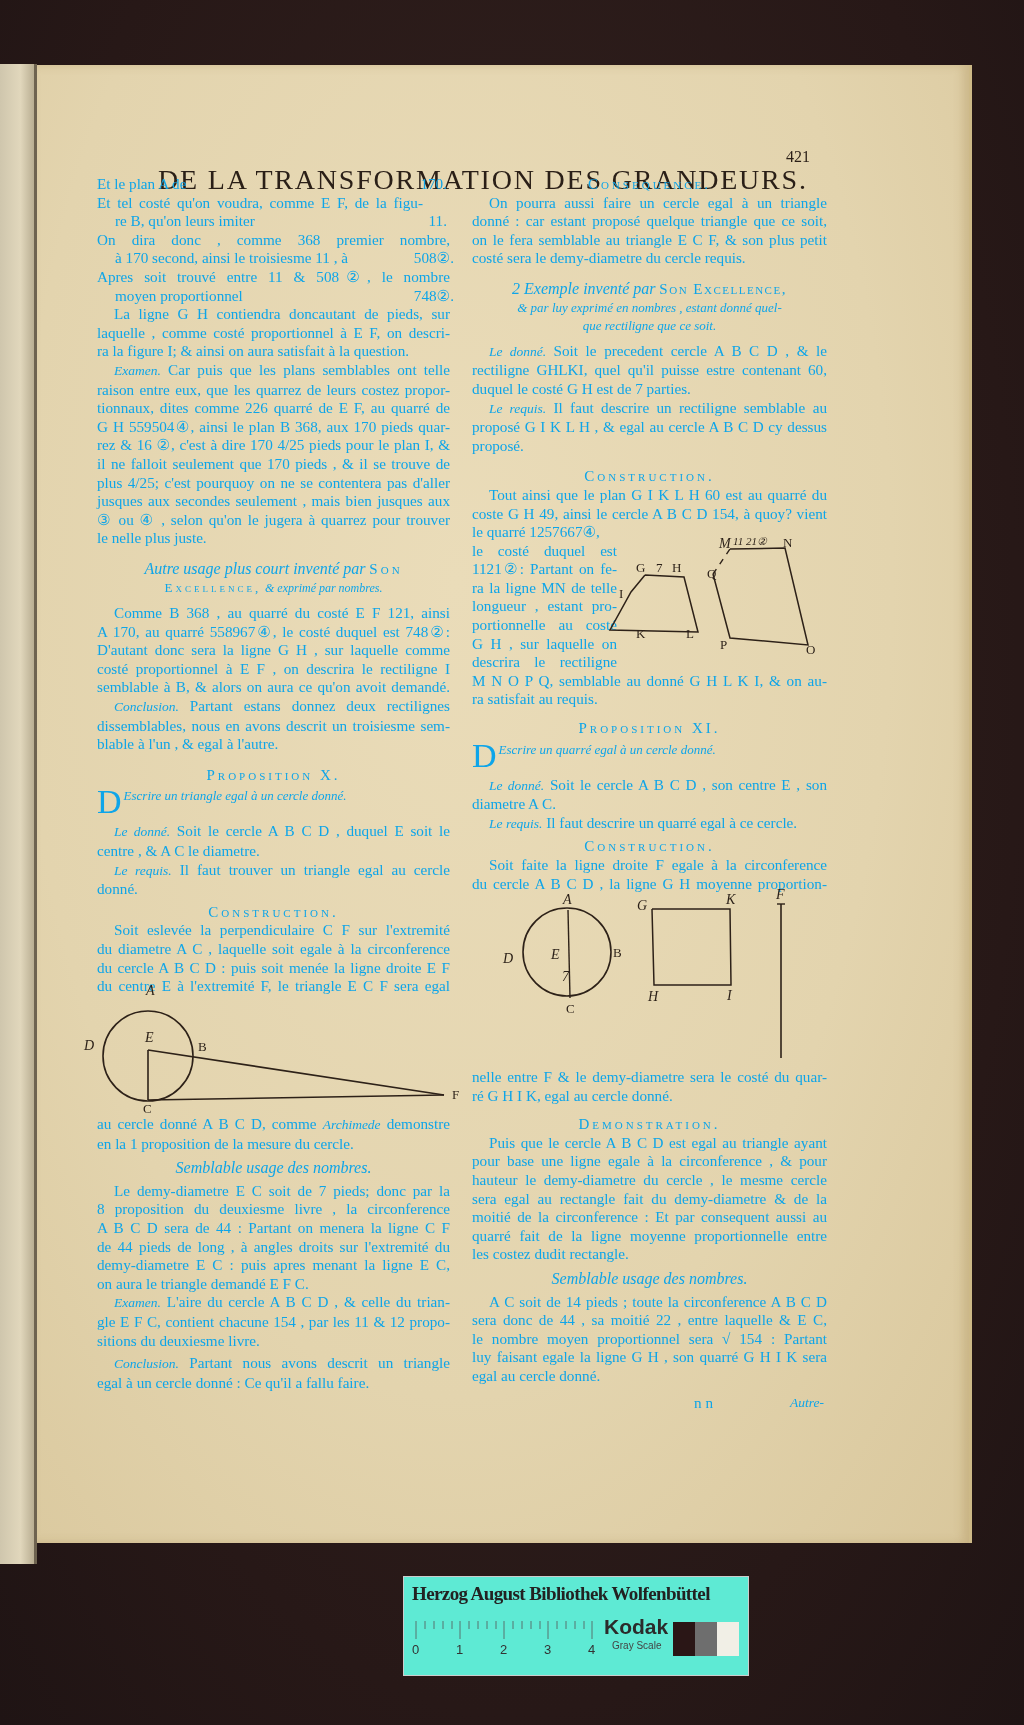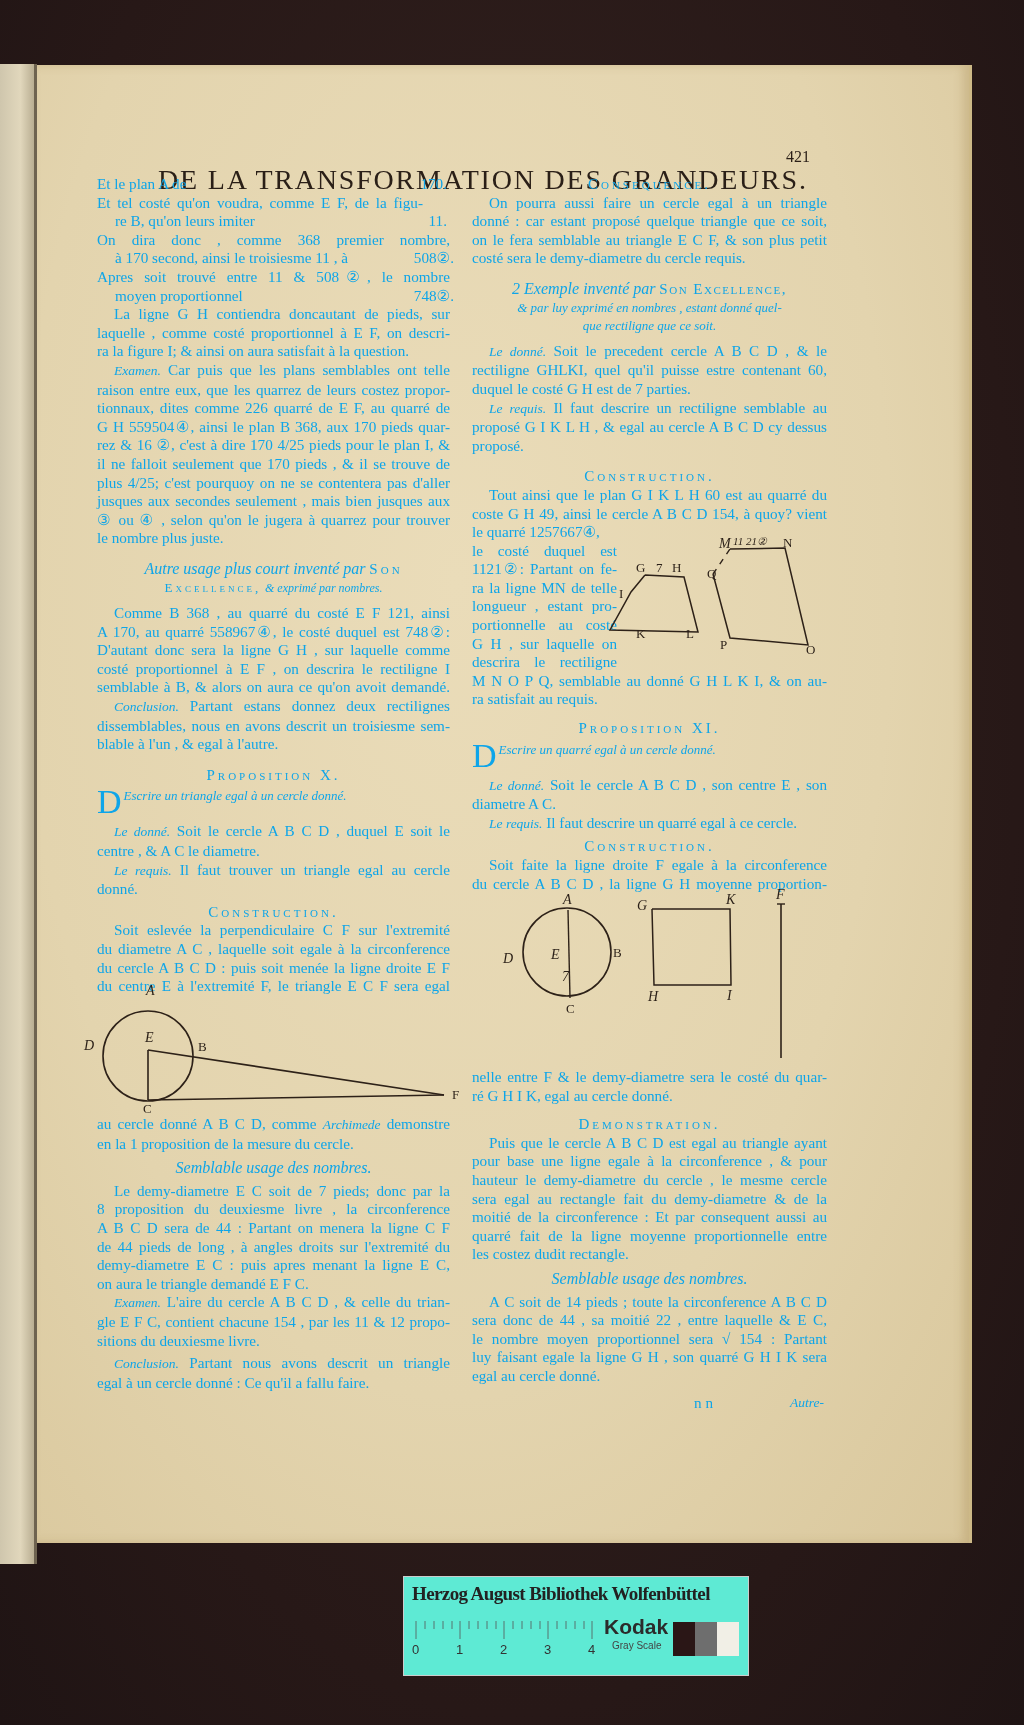--- a/index.html
+++ b/index.html
@@ -64,21 +64,21 @@
   <div>
     <div class="ln ind"><span class="it">Examen.</span> <span>Car puis que les plans semblables ont telle</span></div>
     <div class="ln">raison entre eux, que les quarrez de leurs costez propor-</div>
     <div class="ln">tionnaux, dites comme 226 quarré de E F, au quarré de</div>
     <div class="ln">G H 559504④, ainsi le plan B 368, aux 170 pieds quar-</div>
     <div class="ln">rez &amp; 16 ②, c'est à dire 170 4/25 pieds pour le plan I, &amp;</div>
     <div class="ln">il ne falloit seulement que 170 pieds , &amp; il se trouve de</div>
     <div class="ln">plus 4/25; c'est pourquoy on ne se contentera pas d'aller</div>
     <div class="ln">jusques aux secondes seulement , mais bien jusques aux</div>
     <div class="ln">③ ou ④ , selon qu'on le jugera à quarrez pour trouver</div>
-    <div class="ln last">le nombre plus juste.</div>
+    <div class="ln last">le nelle plus juste.</div>
   </div>
   <div style="height:12px"></div>
   <div class="ln center">
     <span class="it" style="font-size:16px">Autre usage plus court inventé par</span>
     <span class="sc">Son</span>
   </div>
   <div class="ln center">
     <span class="sc" style="font-size:13px">Excellence,</span>
     <span class="it" style="font-size:12px">&amp; exprimé par nombres.</span>
   </div>

